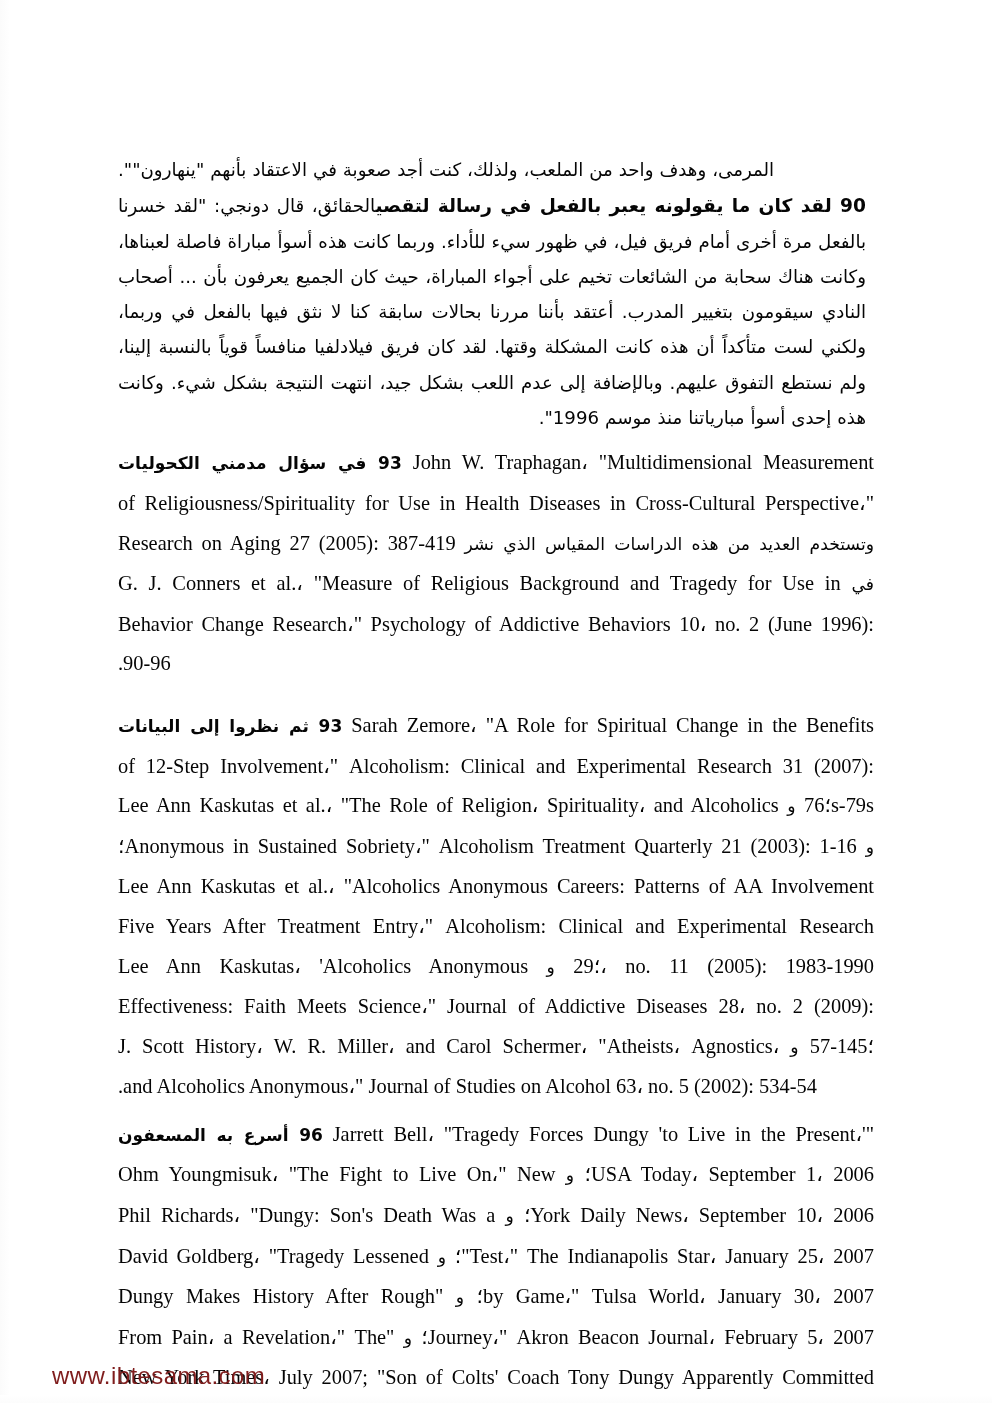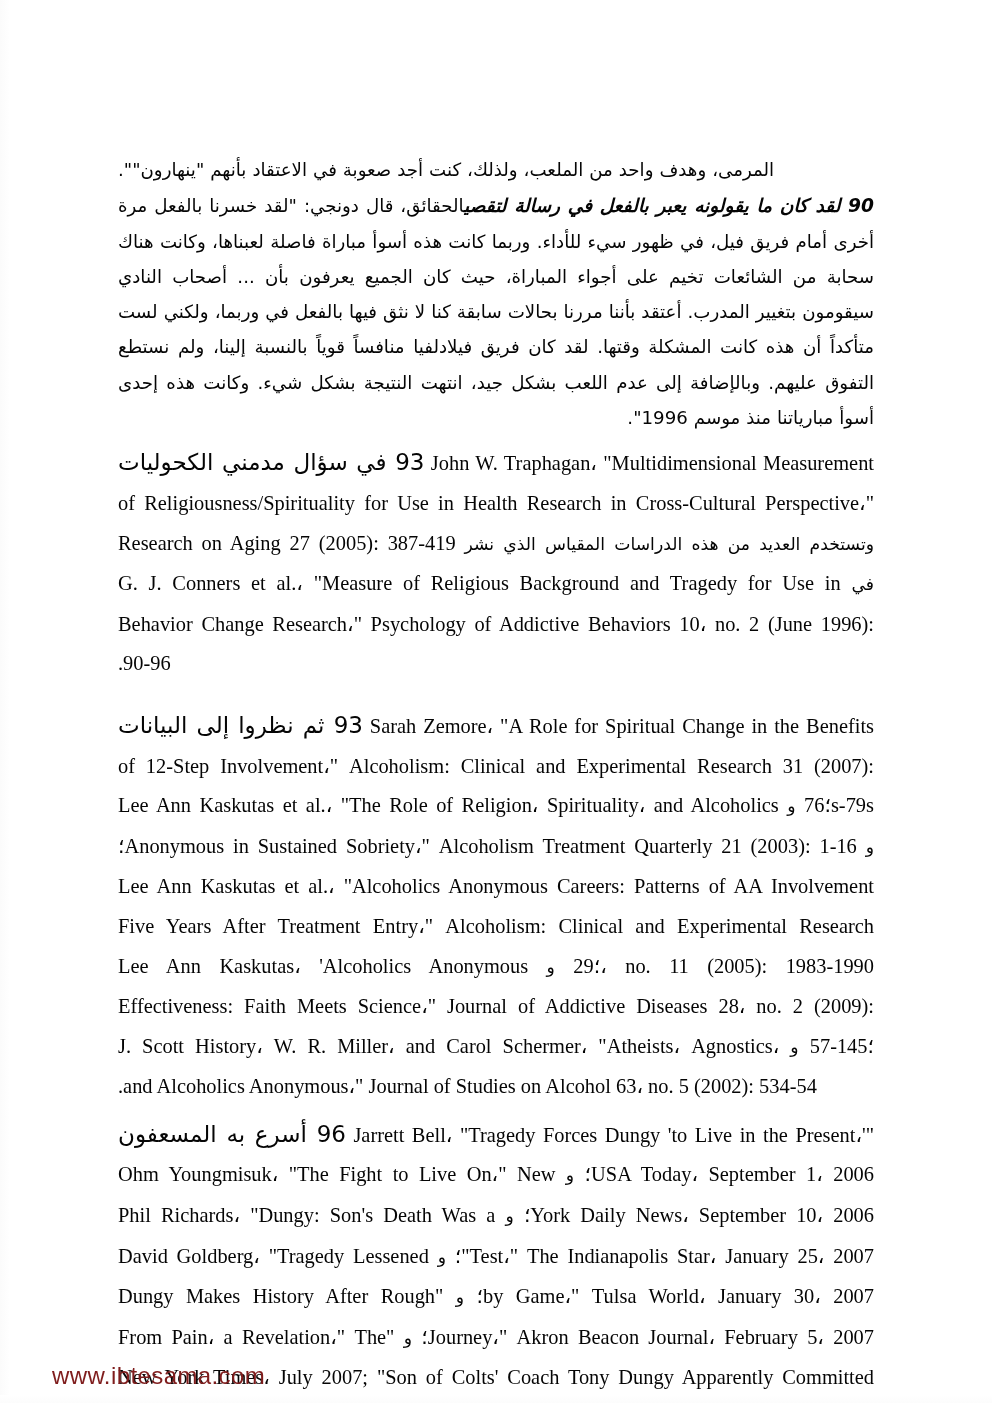--- a/index.html
+++ b/index.html
@@ -28,21 +28,21 @@
     position: absolute;
     left: 118px;
     top: 152px;
     width: 756px;
     direction: rtl;
     text-align: justify;
     text-justify: inter-word;
   }
 
   .para {
-    margin: 0 0 0 0;
+    margin: 0 8px 0 0;
     font-size: 19.5px;
     line-height: 35.3px;
     text-align: justify;
     direction: rtl;
     unicode-bidi: isolate;
     word-spacing: 0.2px;
   }
 
   
   .ar {
@@ -86,22 +86,22 @@
     text-align-last: left;
   }
 
   .lat {
     direction: ltr;
     unicode-bidi: embed;
     font-family: "Liberation Serif", "DejaVu Serif", serif;
   }
   .arb {
     font-family: "DejaVu Sans", "Liberation Sans", sans-serif;
-    font-weight: normal;
-    font-size: 23px;
+    font-weight: bold;
+    font-size: 17px;
     direction: rtl;
     unicode-bidi: embed;
   }
   .arx {
     font-family: "DejaVu Sans", "Liberation Sans", sans-serif;
     font-size: 17.2px;
     direction: rtl;
     unicode-bidi: embed;
     margin-top: 8px;
   }
@@ -143,32 +143,32 @@
   <div class="scan-edge-left"></div>
   <div class="scan-edge-bottom"></div>
 
   <div class="content">
 
     <p class="para ar p-first">
       <span>المرمى، وهدف واحد من الملعب، ولذلك، كنت أجد صعوبة في الاعتقاد بأنهم "ينهارون"".</span>
     </p>
 
     <p class="para ar p-body">
-      <b class="arb" style="font-size:18.6px;font-style:italic;">90 لقد كان ما يقولونه يعبر بالفعل في رسالة لتقصي</b><span>الحقائق، قال دونجي: "لقد خسرنا بالفعل</span>
+      <b class="arb" style="font-size:18.6px;">90 لقد كان ما يقولونه يعبر بالفعل في رسالة لتقصي</b><span>الحقائق، قال دونجي: "لقد خسرنا بالفعل</span>
       <span>مرة أخرى أمام فريق فيل، في ظهور سيء للأداء. وربما كانت هذه أسوأ مباراة فاصلة لعبناها، وكانت هناك</span>
       <span>سحابة من الشائعات تخيم على أجواء المباراة، حيث كان الجميع يعرفون بأن ... أصحاب النادي سيقومون</span>
       <span>بتغيير المدرب. أعتقد بأننا مررنا بحالات سابقة كنا لا نثق فيها بالفعل في وربما، ولكني لست متأكداً أن</span>
       <span>هذه كانت المشكلة وقتها. لقد كان فريق فيلادلفيا منافساً قوياً بالنسبة إلينا، ولم نستطع التفوق عليهم.</span>
       <span>وبالإضافة إلى عدم اللعب بشكل جيد، انتهت النتيجة بشكل شيء. وكانت هذه إحدى أسوأ مبارياتنا منذ</span>
       <span>موسم 1996".</span>
     </p>
 
     <div class="bib">
       <span class="line"><span class="lat">John W. Traphagan، "Multidimensional Measurement</span> <span class="arb">93 في سؤال مدمني الكحوليات</span></span>
-      <span class="line"><span class="lat">of Religiousness/Spirituality for Use in Health Research in Cross-Cultural Perspective،"</span></span>
+      <span class="line"><span class="lat">of Religiousness/Spirituality for Use in Health Diseases in Cross-Cultural Perspective،"</span></span>
       <span class="line"><span class="arx">وتستخدم العديد من هذه الدراسات المقياس الذي نشر</span> <span class="lat">Research on Aging 27 (2005): 387-419</span></span>
       <span class="line"><span class="arx">في</span> <span class="lat">G. J. Conners et al.، "Measure of Religious Background and Tragedy for Use in</span></span>
       <span class="line"><span class="lat">Behavior Change Research،" Psychology of Addictive Behaviors 10، no. 2 (June 1996):</span></span>
       <span class="line rightflush"><span class="lat">.90-96</span></span>
     </div>
 
     <div class="blockgap"></div>
 
     <div class="bib">
       <span class="line"><span class="lat">Sarah Zemore، "A Role for Spiritual Change in the Benefits</span> <span class="arb">93 ثم نظروا إلى البيانات</span></span>

